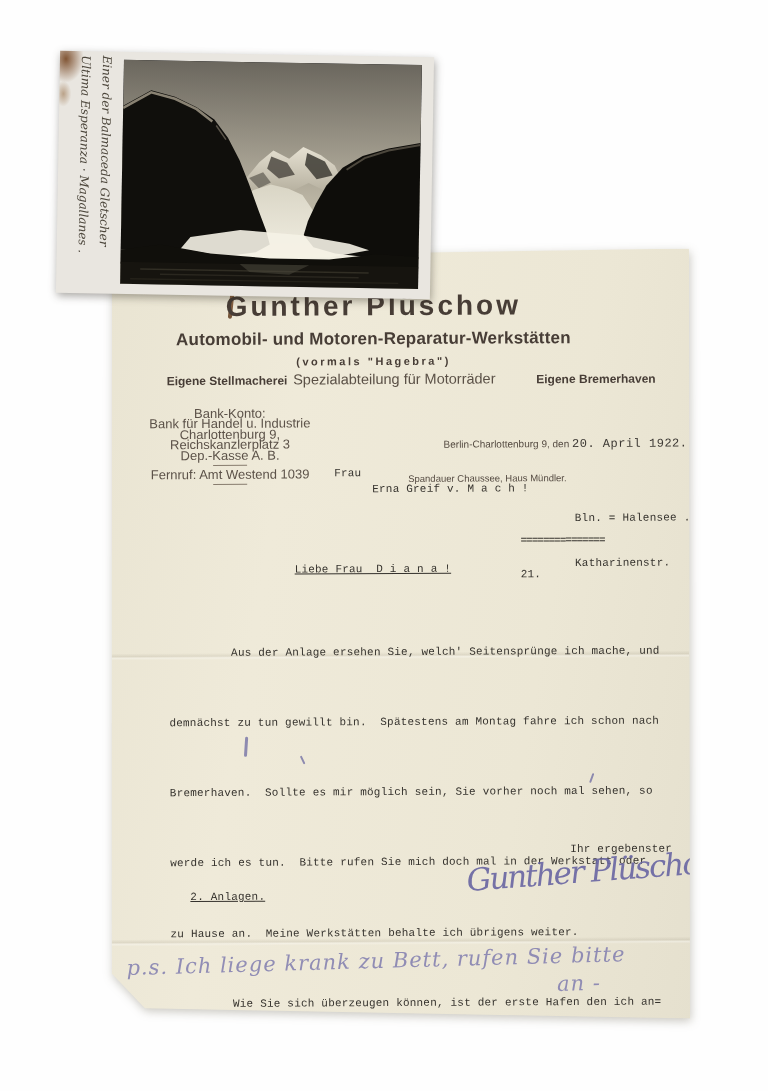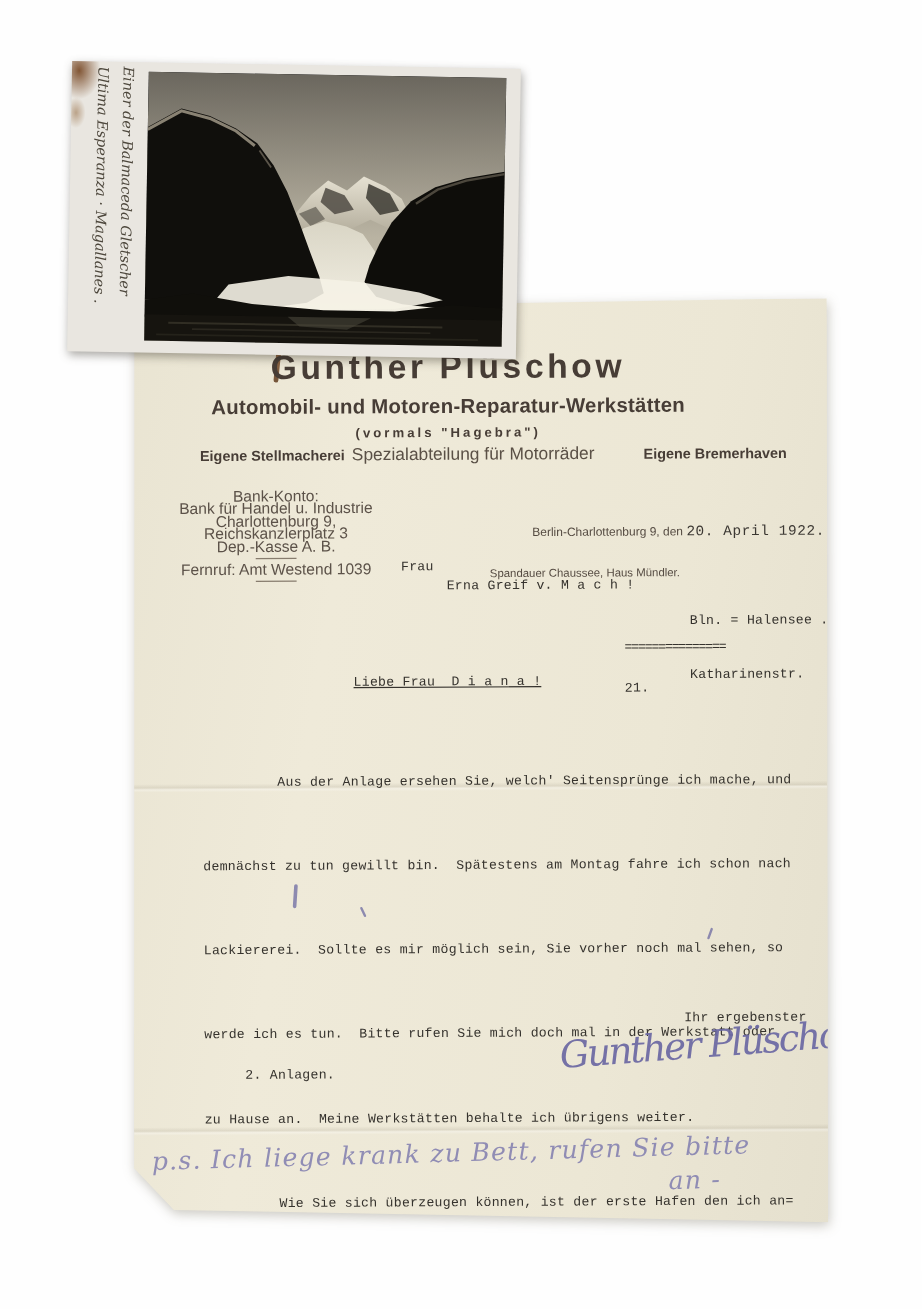--- a/index.html
+++ b/index.html
@@ -39,21 +39,21 @@
   .recip-frau{position:absolute;top:217px;left:232px;}
   .recip-name{position:absolute;top:233px;left:270px;}
   .recip-addr{position:absolute;top:252px;left:418px;line-height:11.5px;}
   .recip-addr .ul{letter-spacing:-1px;display:block;margin-top:-1px;}
   .greeting{position:absolute;top:313px;left:192px;text-decoration:underline;}
   .body-block{position:absolute;top:344px;left:66px;width:507px;line-height:23.4px;}
   .tline{min-height:23.4px;}
   .ind{padding-left:62px;}
   .u{text-underline-offset:2px;}
   .vale{position:absolute;top:594px;left:466px;}
-  .encl{position:absolute;top:640px;left:100px;}
+  .encl{position:absolute;top:640px;left:86px;text-decoration:underline;}
 
   
   .hand{font-family:"DejaVu Serif",serif;font-style:italic;}
   .signature{position:absolute;top:602px;left:362px;width:300px;font-size:31px;letter-spacing:-2px;
              color:#6b68a3;opacity:.92;transform:rotate(-4deg);}
   .ps{position:absolute;top:698px;left:22px;width:580px;font-size:21px;letter-spacing:1px;
       color:#807daf;opacity:.85;transform:rotate(-1.3deg);}
   .ps-l2{display:block;margin-left:430px;margin-top:4px;}
   .ink-mark{position:absolute;background:#6c69a2;opacity:.75;border-radius:2px;}
   .stain-v{position:absolute;left:128px;top:38px;width:4px;height:30px;border-radius:2px;
@@ -114,21 +114,21 @@
         <span>Bln. = Halensee .</span>
         <span class="ul">===============</span>
         <span>Katharinenstr. 21.</span>
       </div>
 
       <div class="mono t11 greeting">Liebe Frau  D i a n a !</div>
 
       <div class="mono t11 body-block">
         <div class="tline ind">Aus der Anlage ersehen Sie, welch' Seitensprünge ich mache, und</div>
         <div class="tline">demnächst zu tun gewillt bin.  Spätestens am Montag fahre ich schon nach</div>
-        <div class="tline"><span>Lackiererei.  </span><span class="u">Sollte</span><span> es mir möglich sein, Sie vorher noch mal sehen, so</span></div>
+        <div class="tline"><span>Bremerhaven.  </span><span class="u">Sollte</span><span> es mir möglich sein, Sie vorher noch mal sehen, so</span></div>
         <div class="tline">werde ich es tun.  Bitte rufen Sie mich doch mal in der Werkstatt oder</div>
         <div class="tline">zu Hause an.  Meine Werkstätten behalte ich übrigens weiter.</div>
         <div class="tline ind">Wie Sie sich überzeugen können, ist der erste Hafen den ich an=</div>
         <div class="tline">laufe, Opporto und da wäre ich Ihnen dankbar, wenn Sie mir die Adresse</div>
         
         
         
         
       </div>
 

